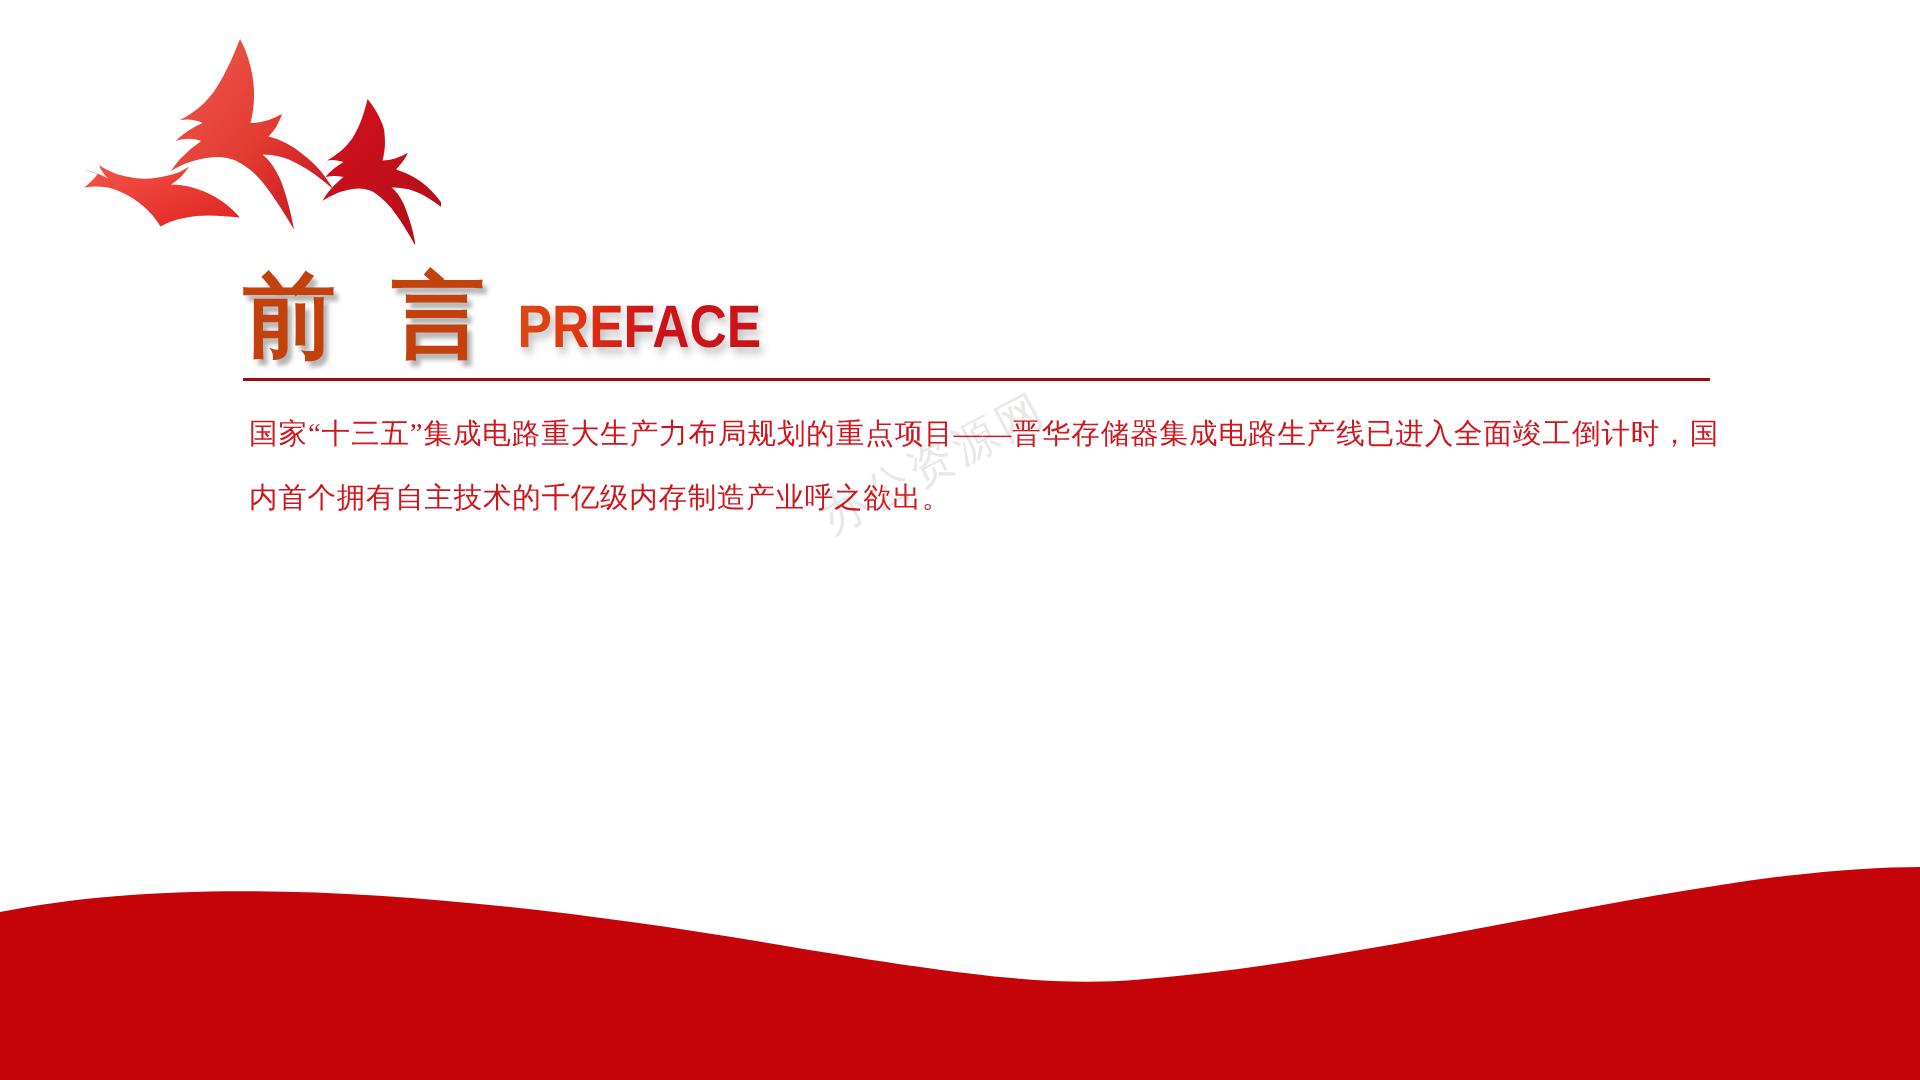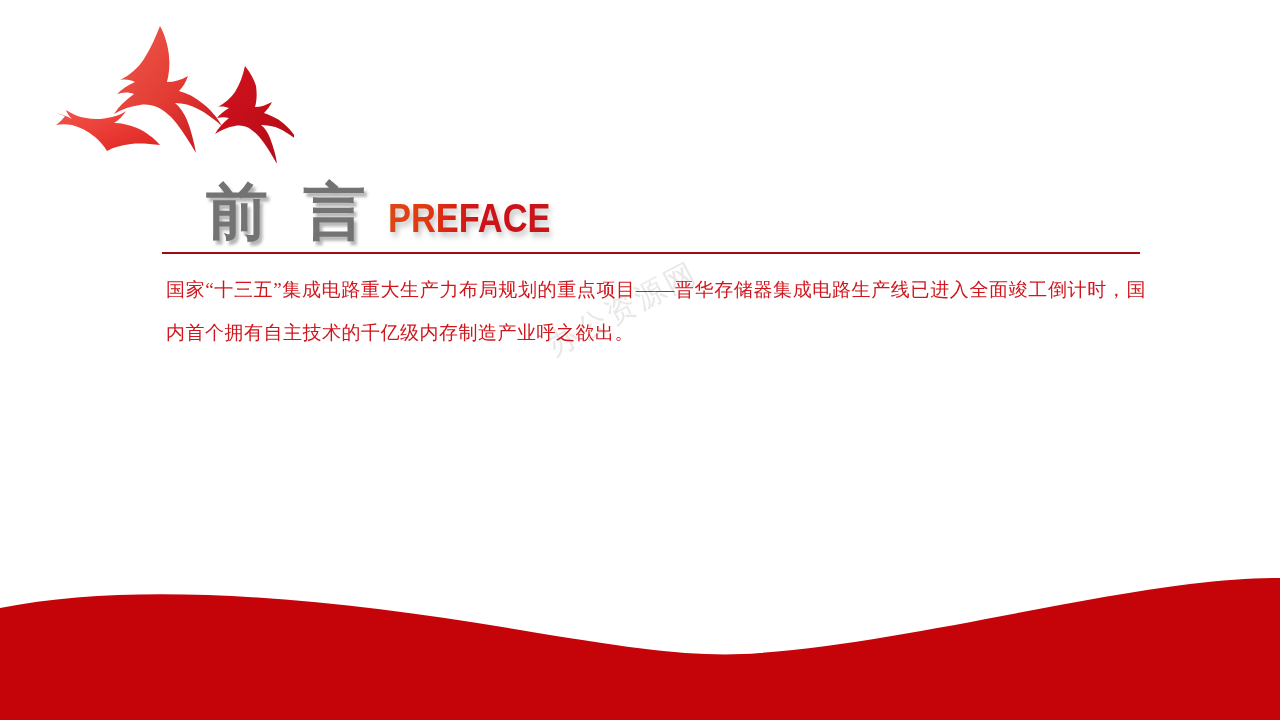--- a/index.html
+++ b/index.html
@@ -53,29 +53,28 @@
   
   #heading {
     position: absolute;
     left: 162px;
     top: 163px;
     display: flex;
     align-items: flex-end;
     height: 80px;
   }
   #title-cn {
-    font-family: Liberation Serif, serif;
+    font-family: Liberation Sans, sans-serif;
     font-size: 62px;
     font-weight: bold;
     line-height: 1;
-    color: #737373;
+    color: #c2410c;
     letter-spacing: 10px;
     text-shadow: 3px 4px 3px rgba(120,120,120,0.55);
     white-space: nowrap;
-    margin-left: 44px;
   }
   #title-en {
     font-family: "Liberation Sans", sans-serif;
     font-size: 40px;
     font-weight: bold;
     letter-spacing: 0px;
     line-height: 1;
     margin-left: 12px;
     margin-bottom: 5px;
     transform: scaleX(0.86);

